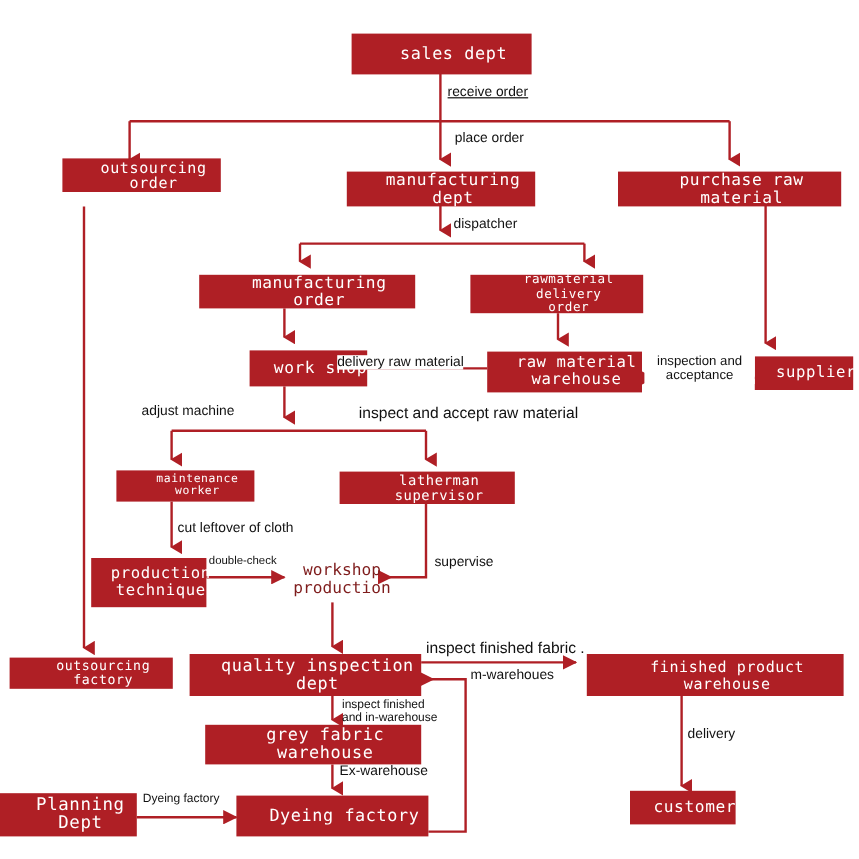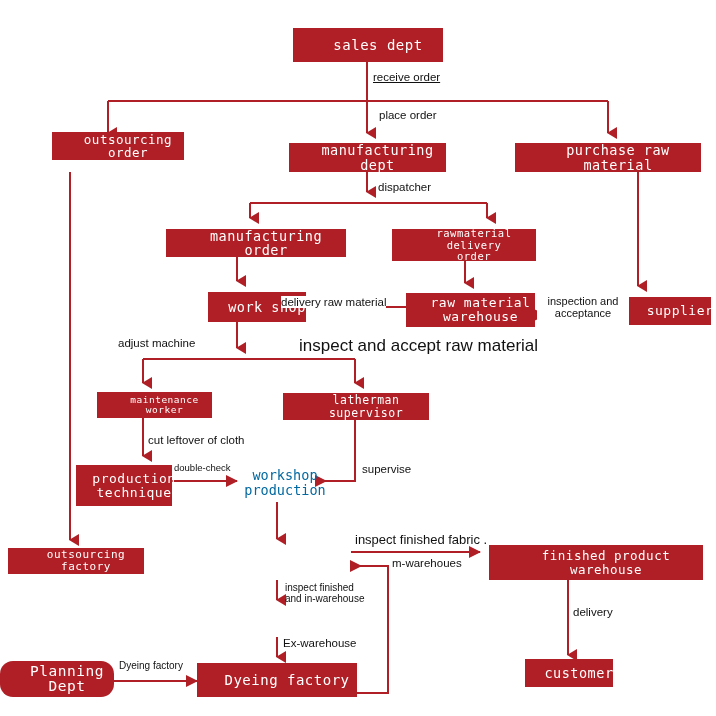--- a/index.html
+++ b/index.html
@@ -35,21 +35,21 @@
     letter-spacing: 0.5px;
     line-height: 1.05;
     white-space: pre-line;
     z-index: 3;
     padding-left: 20px;
   }
   .plain {
     position: absolute;
     box-sizing: border-box;
     background: transparent;
-    color: #0369a1;
+    color: #7f1d1d;
     display: flex;
     align-items: center;
     justify-content: center;
     text-align: center;
     font-family: "DejaVu Sans Mono", monospace;
     white-space: pre-line;
     line-height: 1.12;
     z-index: 3;
   }
   .edge-label {
@@ -187,52 +187,58 @@
 
   <div class="plain" style="left:237px; top:464px; width:96px; height:38px; font-size:13.5px;">
     <span>workshop
 production</span>
   </div>
 
   <div class="node" style="left:8px; top:548px; width:136px; height:26px; font-size:11px;">
     <span>outsourcing factory</span>
   </div>
 
+  <div class="node" style="left:158px; top:545px; width:193px; height:35px; font-size:14px;">
+    <span>quality inspection dept</span>
+  </div>
 
   <div class="node" style="left:489px; top:545px; width:214px; height:35px; font-size:12.5px;">
     <span>finished product warehouse</span>
   </div>
 
+  <div class="node" style="left:171px; top:604px; width:180px; height:33px; font-size:14px;">
+    <span>grey fabric warehouse</span>
+  </div>
 
   <div class="node" style="left:525px; top:659px; width:88px; height:28px; font-size:13.5px;">
     <span>customer</span>
   </div>
 
-  <div class="node" style="left:0px; top:661px; width:114px; height:36px; font-size:14.5px;border-radius:13px;">
+  <div class="node" style="left:0px; top:661px; width:114px; height:36px; font-size:14.5px;">
     <span>Planning Dept</span>
   </div>
 
   <div class="node" style="left:197px; top:663px; width:160px; height:34px; font-size:14px;">
     <span>Dyeing factory</span>
   </div>
 
   <div class="edge-label el-left" style="left:373px; top:71px; font-size:11.5px;text-decoration:underline;">receive order</div>
 
   <div class="edge-label el-left" style="left:379px; top:109px; font-size:11.5px;">place order</div>
 
   <div class="edge-label el-left" style="left:378px; top:181px; font-size:11.5px;">dispatcher</div>
 
   <div class="edge-label el-left" style="left:281px; top:296px; font-size:11.5px; background:#ffffff;">delivery raw material</div>
 
   <div class="edge-label el-center" style="left:537px; top:296px; width:92px; font-size:11px; background:#ffffff;">inspection and
 acceptance</div>
 
   <div class="edge-label el-left" style="left:118px; top:337px; font-size:11.5px;">adjust machine</div>
 
-  <div class="edge-label el-left" style="left:275px; top:337px; font-size:17px;padding-left:24px;">inspect and accept raw material</div>
+  <div class="edge-label el-left" style="left:275px; top:337px; font-size:13px;padding-left:24px;">inspect and accept raw material</div>
 
   <div class="edge-label el-left" style="left:148px; top:434px; font-size:11.5px;">cut leftover of cloth</div>
 
   <div class="edge-label el-left" style="left:174px; top:463px; font-size:9.5px;">double-check</div>
 
   <div class="edge-label el-left" style="left:362px; top:463px; font-size:11.5px;">supervise</div>
 
   <div class="edge-label el-left" style="left:355px; top:533px; font-size:13px;">inspect finished fabric .</div>
 
   <div class="edge-label el-left" style="left:392px; top:557px; font-size:11.5px;">m-warehoues</div>

